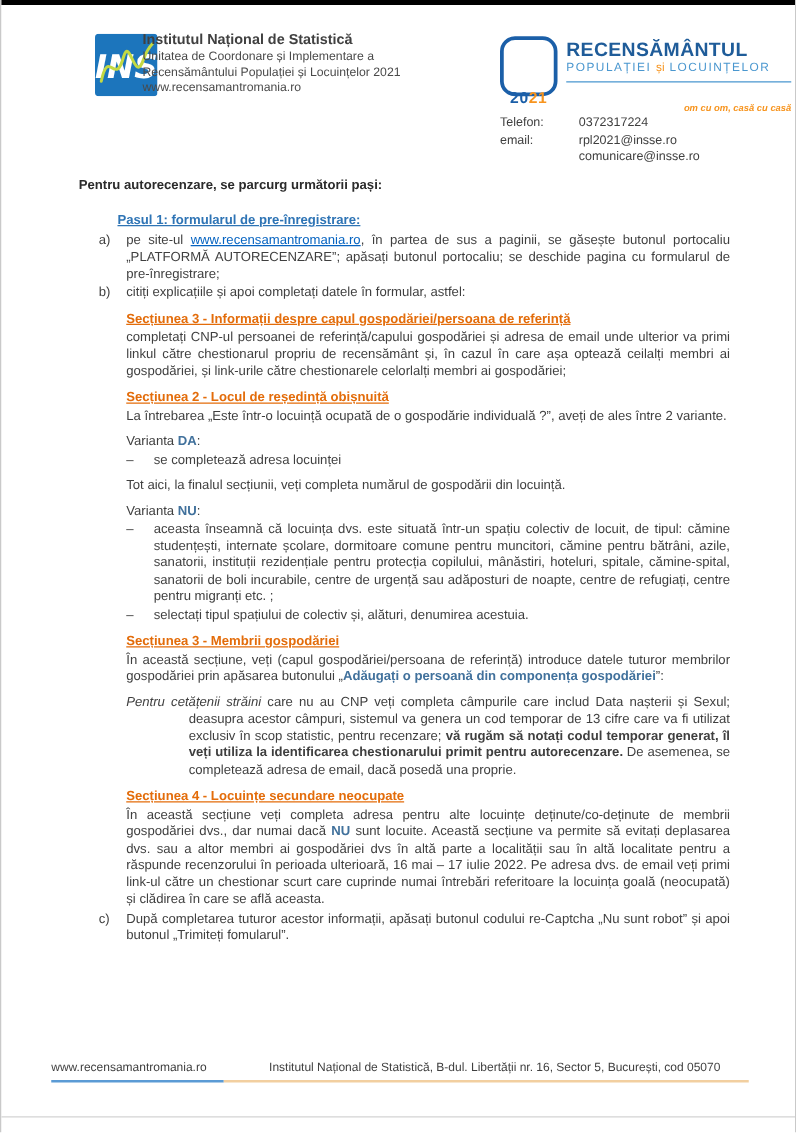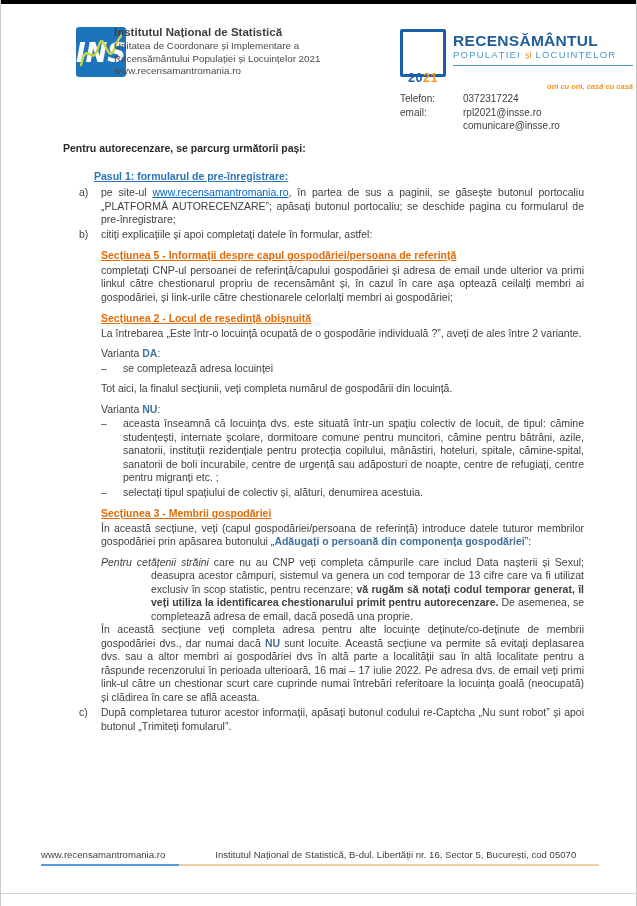--- a/index.html
+++ b/index.html
@@ -14,21 +14,21 @@
 
   
   .ins-logo{position:absolute;left:75px;top:27px;width:50px;height:50px;}
   .hdr-left{position:absolute;left:113px;top:26px;width:260px;}
   .hdr-left .t1{font-size:11.5px;font-weight:bold;color:#404040;margin-bottom:2px;}
   .hdr-left .t2{font-size:9.8px;color:#4a4a4a;line-height:12.5px;}
   .hdr-left .web{font-size:9.8px;color:#4a4a4a;line-height:12.5px;}
 
   .census-box{
     position:absolute;left:399px;top:29px;width:46px;height:48px;
-    border:3px solid #1b5fa8;border-radius:2px;box-sizing:border-box;
+    border:3px solid #1b5fa8;border-radius:12px;box-sizing:border-box;
     display:flex;flex-direction:column;align-items:center;justify-content:flex-start;
     background:#fff;
     gap:44px;
   }
   .census-year{font-size:12.5px;font-weight:bold;line-height:12px;margin-top:-4px;letter-spacing:0.5px;}
   .census-year .y20{color:#1b5fa8;}
   .census-year .y21{color:#f7941e;}
   .census-text{position:absolute;left:452px;top:33px;width:180px;}
   .census-title{font-size:15.5px;font-weight:bold;color:#1f5c99;letter-spacing:0.3px;line-height:16px;}
   .census-subtitle{font-size:9.5px;color:#4a97cf;letter-spacing:1.2px;line-height:12px;
@@ -137,21 +137,21 @@
     <div class="li">
       <span class="m">a)</span>
       <div class="t just"><span>pe site-ul </span><span class="link">www.recensamantromania.ro</span><span>, în partea de sus a paginii, se găsește butonul portocaliu „PLATFORMĂ AUTORECENZARE”; apăsați butonul portocaliu; se deschide pagina cu formularul de pre-înregistrare;</span></div>
     </div>
     <div class="li">
       <span class="m">b)</span>
       <div class="t">citiți explicațiile și apoi completați datele în formular, astfel:</div>
     </div>
 
     <div class="sect">
-      <div class="sec-heading">Secțiunea 5 - Informații despre capul gospodăriei/persoana de referință</div>
+      <div class="sec-heading">Secțiunea 3 - Informații despre capul gospodăriei/persoana de referință</div>
       <div class="sec-body just">completați CNP-ul persoanei de referință/capului gospodăriei și adresa de email unde ulterior va primi linkul către chestionarul propriu de recensământ și, în cazul în care așa optează ceilalți membri ai gospodăriei, și link-urile către chestionarele celorlalți membri ai gospodăriei;</div>
 
       <div class="sec-heading">Secțiunea 2 - Locul de reședință obișnuită</div>
       <div class="sec-body">La întrebarea „Este într-o locuință ocupată de o gospodărie individuală ?”, aveți de ales între 2 variante.</div>
 
       <div class="variant"><span>Varianta </span><span class="steel">DA</span><span>:</span></div>
       <div class="dash-li">
         <span class="d">–</span>
         <div class="t">se completează adresa locuinței</div>
       </div>
@@ -167,20 +167,21 @@
         <span class="d">–</span>
         <div class="t">selectați tipul spațiului de colectiv și, alături, denumirea acestuia.</div>
       </div>
 
       <div class="sec-heading">Secțiunea 3 - Membrii gospodăriei</div>
       <div class="sec-body just"><span>În această secțiune, veți (capul gospodăriei/persoana de referință) introduce datele tuturor membrilor gospodăriei prin apăsarea butonului „</span><span class="steel">Adăugați o persoană din componența gospodăriei</span><span>”:</span></div>
 
 
       <div class="hang just"><span class="it">Pentru cetățenii străini</span><span> care nu au CNP veți completa câmpurile care includ Data nașterii și Sexul; deasupra acestor câmpuri, sistemul va genera un cod temporar de 13 cifre care va fi utilizat exclusiv în scop statistic, pentru recenzare; </span><span class="b">vă rugăm să notați codul temporar generat, îl veți utiliza la identificarea chestionarului primit pentru autorecenzare.</span><span> De asemenea, se completează adresa de email, dacă posedă una proprie.</span></div>
 
+      <div class="sec-heading">Secțiunea 4 - Locuințe secundare neocupate</div>
       <div class="sec-body just"><span>În această secțiune veți completa adresa pentru alte locuințe deținute/co-deținute de membrii gospodăriei dvs., dar numai dacă </span><span class="steel">NU</span><span> sunt locuite. Această secțiune va permite să evitați deplasarea dvs. sau a altor membri ai gospodăriei dvs în altă parte a localității sau în altă localitate pentru a răspunde recenzorului în perioada ulterioară, 16 mai – 17 iulie 2022. Pe adresa dvs. de email veți primi link-ul către un chestionar scurt care cuprinde numai întrebări referitoare la locuința goală (neocupată) și clădirea în care se află aceasta.</span></div>
     </div>
 
     <div class="li">
       <span class="m">c)</span>
       <div class="t just">După completarea tuturor acestor informații, apăsați butonul codului re-Captcha „Nu sunt robot” și apoi butonul „Trimiteți fomularul”.</div>
     </div>
   </div>
 
   <div class="footer">

